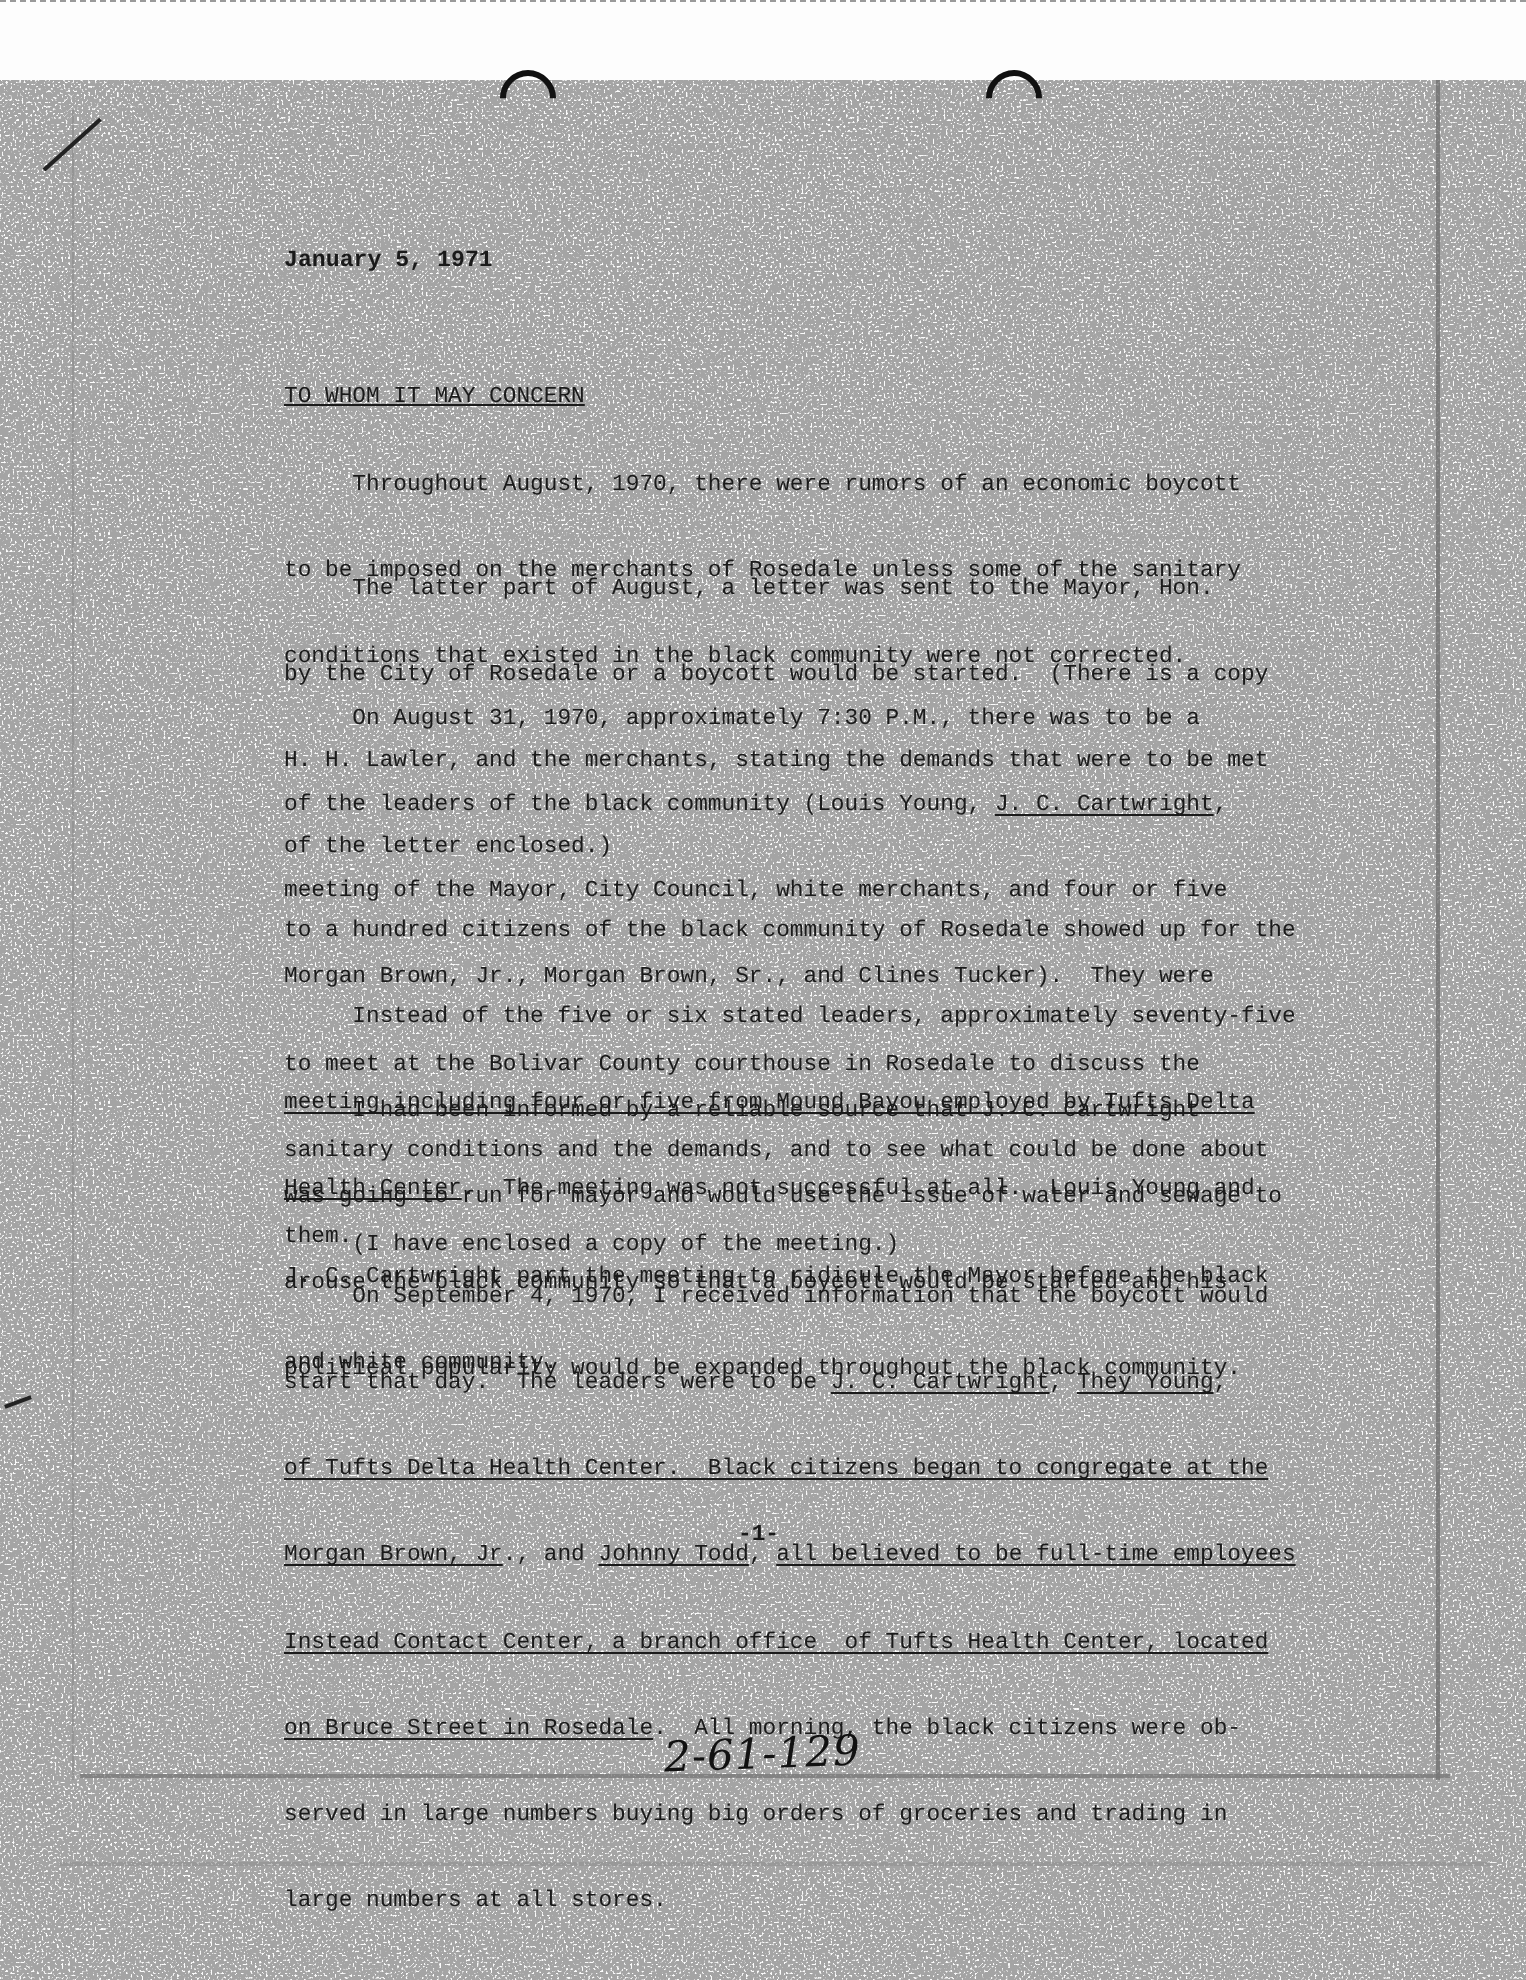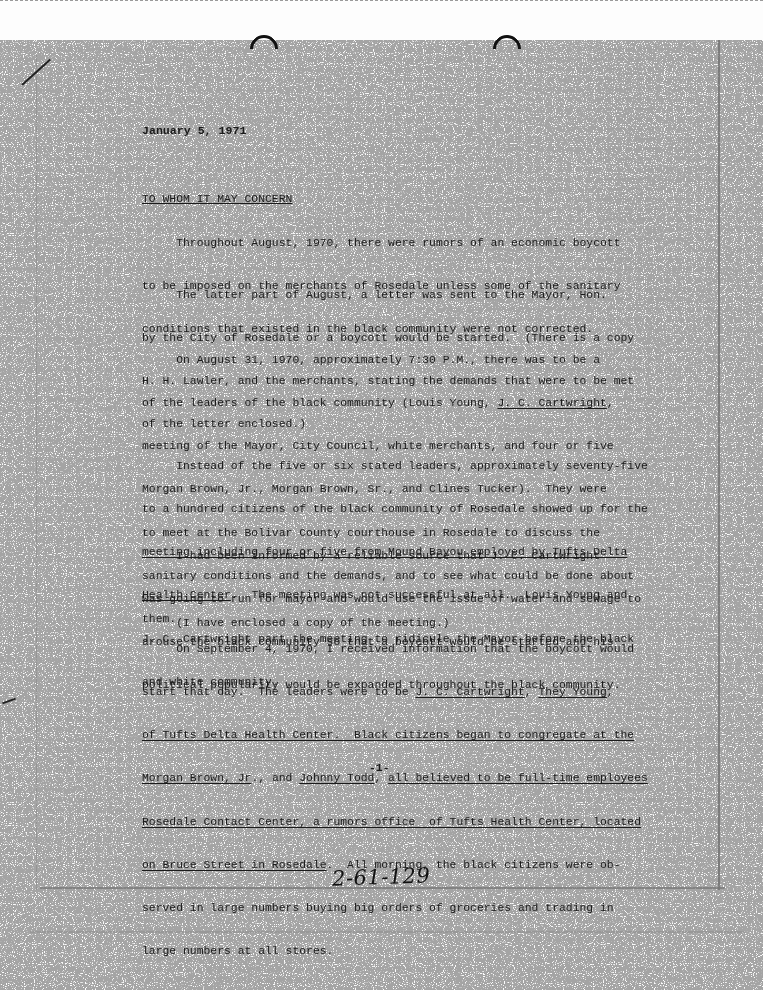--- a/index.html
+++ b/index.html
@@ -85,22 +85,22 @@
   <div>     On August 31, 1970, approximately 7:30 P.M., there was to be a</div>
   <div><span>of the leaders of the black community (Louis Young, </span><span class="u">J. C. Cartwright</span><span>,</span></div>
   <div>meeting of the Mayor, City Council, white merchants, and four or five</div>
   <div>Morgan Brown, Jr., Morgan Brown, Sr., and Clines Tucker).  They were</div>
   <div>to meet at the Bolivar County courthouse in Rosedale to discuss the</div>
   <div>sanitary conditions and the demands, and to see what could be done about</div>
   <div>them.</div>
 </div>
 
 <div class="para" style="top:430px">
+  <div>to a hundred citizens of the black community of Rosedale showed up for the</div>
   <div>     Instead of the five or six stated leaders, approximately seventy-five</div>
-  <div>to a hundred citizens of the black community of Rosedale showed up for the</div>
   <div><span class="u">meeting including four or five from Mound Bayou employed by Tufts Delta</span></div>
   <div><span class="u">Health Center</span><span>.  The meeting was not successful at all.  Louis Young and</span></div>
   <div>J. C. Cartwright part the meeting to ridicule the Mayor before the black</div>
   <div>and white community.</div>
 </div>
 
 <div class="para" style="top:520px">
   <div>     I had been informed by a reliable source that J. C. Cartwright</div>
   <div>was going to run for mayor and would use the issue of water and sewage to</div>
   <div>arouse the black community so that a boycott would be started and his</div>
@@ -109,20 +109,20 @@
 
 <div class="para" style="top:587px">
   <div>     (I have enclosed a copy of the meeting.)</div>
 </div>
 
 <div class="para" style="top:613px">
   <div>     On September 4, 1970, I received information that the boycott would</div>
   <div><span>start that day.  The leaders were to be </span><span class="u">J. C. Cartwright</span><span>, </span><span class="u">They Young</span><span>,</span></div>
   <div><span class="u">of Tufts Delta Health Center.  Black citizens began to congregate at the</span></div>
   <div><span class="u">Morgan Brown, Jr</span><span>., and </span><span class="u">Johnny Todd</span><span>, </span><span class="u">all believed to be full-time employees</span></div>
-  <div><span class="u">Rosedale Contact Center, a rumors office  of Tufts Health Center, located</span></div>
+  <div><span class="u">Instead Contact Center, a branch office  of Tufts Health Center, located</span></div>
   <div><span class="u">on Bruce Street in Rosedale</span><span>.  All morning, the black citizens were ob-</span></div>
   <div>served in large numbers buying big orders of groceries and trading in</div>
   <div>large numbers at all stores.</div>
 </div>
 
 <div class="page-num">-1-</div>
 <div class="file-no">2-61-129</div>
 
 </body></html>

